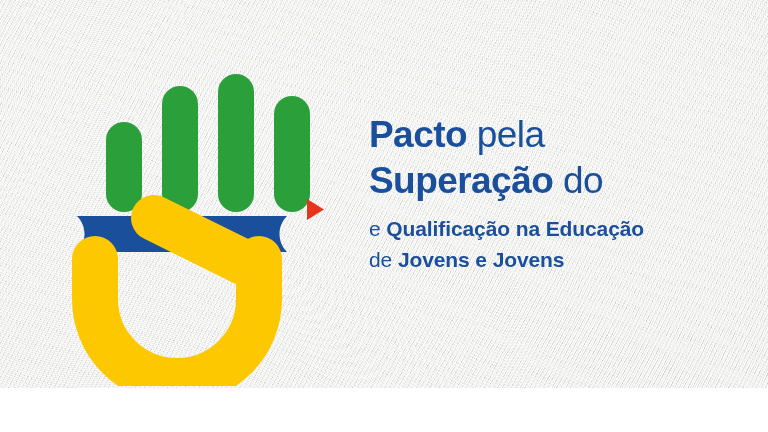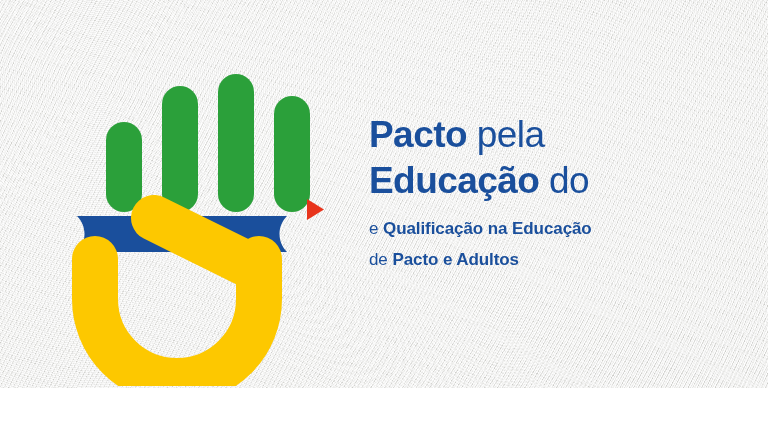--- a/index.html
+++ b/index.html
@@ -84,21 +84,21 @@
     white-space: nowrap;
     letter-spacing: -0.015em;
   }
   .wm-big {
     font-size: 37px;
     line-height: 46px;
     font-weight: 400;
   }
   .wm-big b { font-weight: 700; }
   .wm-small {
-    font-size: 17px;
+    font-size: 21px;
     line-height: 31px;
     font-weight: 400;
     letter-spacing: -0.005em;
   }
   .wm-small b { font-weight: 700; }
   #wm-sub { margin-top: 9px; }
 </style>
 </head>
 <body>
 
@@ -135,28 +135,28 @@
     </svg>
   </div>
 
   <div id="wordmark">
 
     <div class="wm-line wm-big">
       <b>Pacto</b><span> pela</span>
     </div>
 
     <div class="wm-line wm-big">
-      <b>Educação</b><span> do</span>
+      <b>Superação</b><span> do</span>
     </div>
 
 
     <div id="wm-sub">
       <div class="wm-line wm-small">
         <span>e </span><b>Qualificação na Educação</b>
       </div>
       <div class="wm-line wm-small">
-        <span>de </span><b>Pacto e Adultos</b>
+        <span>de </span><b>Jovens e Jovens</b>
       </div>
     </div>
 
   </div>
 
 </div>
 
 </body></html>

